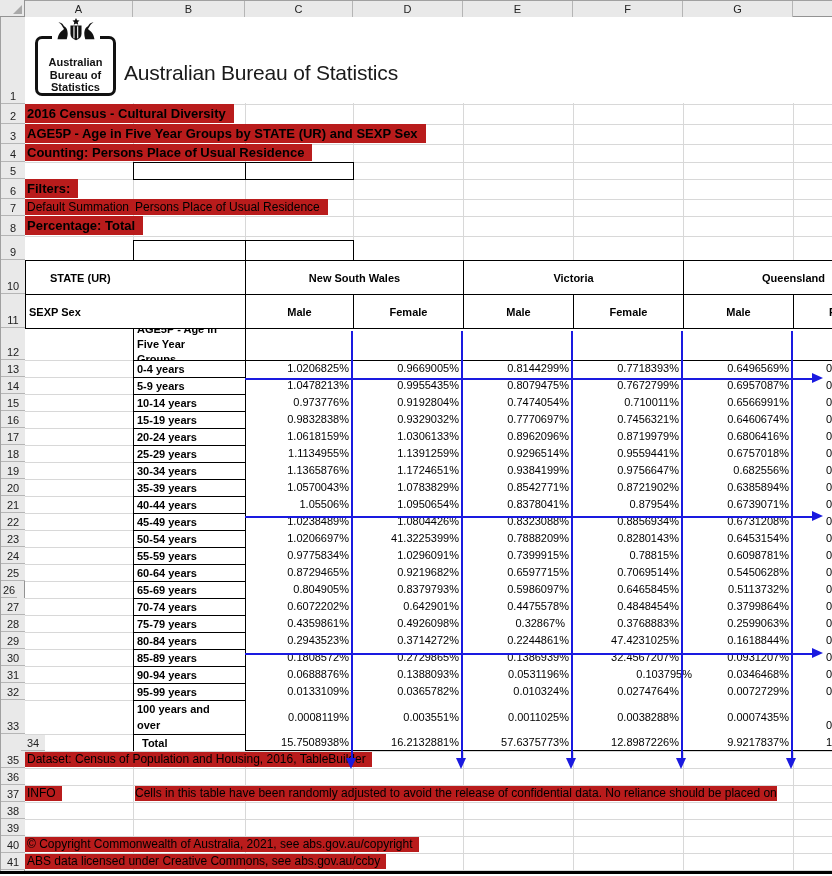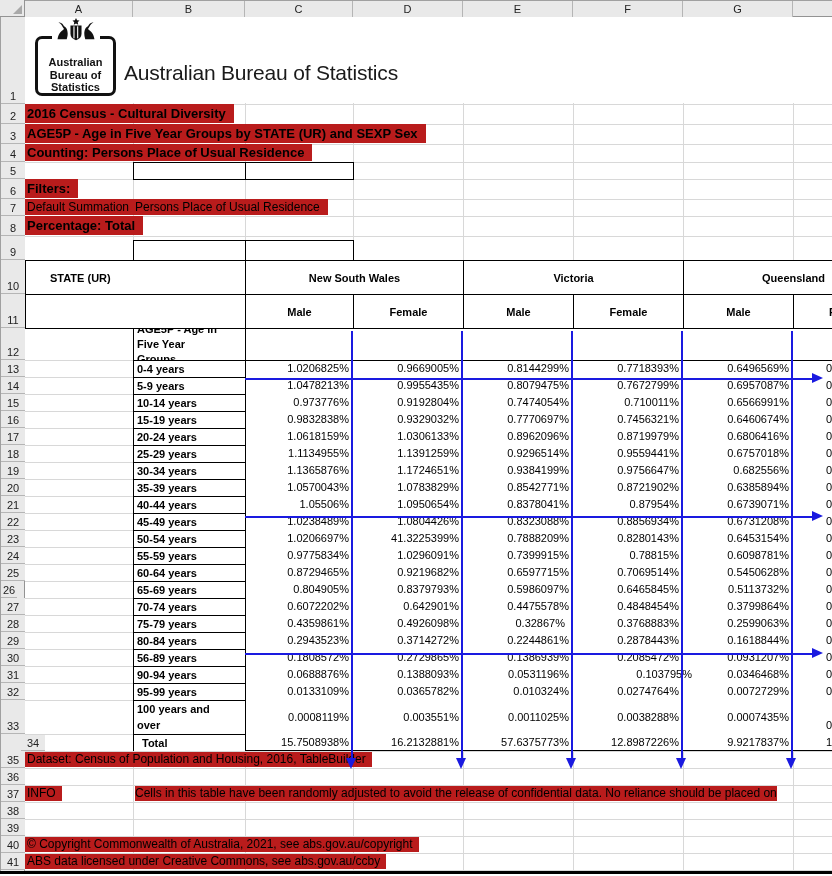--- a/index.html
+++ b/index.html
@@ -187,20 +187,21 @@
     <div class="abs boxed" style="left:133px;top:162px;width:221px;height:18px;">
       <div style="position:absolute;left:111px;top:0;width:1px;height:100%;background:#000;"></div>
     </div>
     <div class="abs boxed" style="left:133px;top:240px;width:221px;height:21px;">
       <div style="position:absolute;left:111px;top:0;width:1px;height:100%;background:#000;"></div>
     </div>
 
     <div class="abs boxed" style="left:25px;top:260px;width:221px;height:69px;">
       <div style="position:absolute;left:0;top:33px;width:100%;height:1px;background:#000;"></div>
       <div class="hdrcell hdrleft" style="position:absolute;left:0;top:0;width:100%;height:33px;border:none;margin-left:21px;">STATE (UR)</div>
+      <div class="hdrcell hdrleft" style="position:absolute;left:0;top:34px;width:100%;height:33px;border:none;">SEXP Sex</div>
     </div>
 
     <div id="tablelayer">
         <div class="abs white" style="left: 245px; top: 328px; width: 587px; height: 423px; border-top: 1px solid rgb(0, 0, 0); border-left: 1px solid rgb(0, 0, 0); border-bottom: 1px solid rgb(0, 0, 0);"></div>
         <div class="abs hdrcell" style="left: 245px; top: 260px; width: 219px; height: 35px;">New South Wales</div>
         <div class="abs hdrcell" style="left: 463px; top: 260px; width: 221px; height: 35px;">Victoria</div>
         <div class="abs hdrcell" style="left: 683px; top: 260px; width: 221px; height: 35px;">Queensland</div>
         <div class="abs hdrcell" style="left: 245px; top: 294px; width: 109px; height: 35px;">Male</div>
         <div class="abs hdrcell" style="left: 353px; top: 294px; width: 111px; height: 35px;">Female</div>
         <div class="abs hdrcell" style="left: 463px; top: 294px; width: 111px; height: 35px;">Male</div>
@@ -220,21 +221,21 @@
         <div class="abs agelbl" style="left: 133px; top: 479px; width: 113px; height: 17px;">35-39 years</div>
         <div class="abs agelbl" style="left: 133px; top: 496px; width: 113px; height: 17px;">40-44 years</div>
         <div class="abs agelbl" style="left: 133px; top: 513px; width: 113px; height: 17px;">45-49 years</div>
         <div class="abs agelbl" style="left: 133px; top: 530px; width: 113px; height: 17px;">50-54 years</div>
         <div class="abs agelbl" style="left: 133px; top: 547px; width: 113px; height: 17px;">55-59 years</div>
         <div class="abs agelbl" style="left: 133px; top: 564px; width: 113px; height: 17px;">60-64 years</div>
         <div class="abs agelbl" style="left: 133px; top: 581px; width: 113px; height: 17px;">65-69 years</div>
         <div class="abs agelbl" style="left: 133px; top: 598px; width: 113px; height: 17px;">70-74 years</div>
         <div class="abs agelbl" style="left: 133px; top: 615px; width: 113px; height: 17px;">75-79 years</div>
         <div class="abs agelbl" style="left: 133px; top: 632px; width: 113px; height: 17px;">80-84 years</div>
-        <div class="abs agelbl" style="left: 133px; top: 649px; width: 113px; height: 17px;">56-89 years</div>
+        <div class="abs agelbl" style="left: 133px; top: 649px; width: 113px; height: 17px;">85-89 years</div>
         <div class="abs agelbl" style="left: 133px; top: 666px; width: 113px; height: 17px;">90-94 years</div>
         <div class="abs agelbl" style="left: 133px; top: 683px; width: 113px; height: 17px;">95-99 years</div>
         <div class="abs agelbl" style="left: 133px; top: 700px; width: 113px; height: 34px;">
           <div style="width: 92px; line-height: 16px;">100 years and over</div>
         </div>
         <div class="abs agelbl" style="left: 133px; top: 734px; width: 113px; height: 17px; padding-left: 8px;">Total</div>
         <div class="abs blackline" style="left: 133px; top: 360px; width: 699px; height: 1px;"></div>
         <div class="abs val" style="left: 246px; top: 360px; width: 107px; height: 17px;">1.0206825%</div>
         <div class="abs val" style="left: 246px; top: 377px; width: 107px; height: 17px;">1.0478213%</div>
         <div class="abs val" style="left: 246px; top: 394px; width: 107px; height: 17px;">0.973776%</div>
@@ -310,22 +311,22 @@
         <div class="abs val" style="left: 574px; top: 462px; width: 109px; height: 17px;">0.9756647%</div>
         <div class="abs val" style="left: 574px; top: 479px; width: 109px; height: 17px;">0.8721902%</div>
         <div class="abs val" style="left: 574px; top: 496px; width: 109px; height: 17px;">0.87954%</div>
         <div class="abs val" style="left: 574px; top: 513px; width: 109px; height: 17px;">0.8856934%</div>
         <div class="abs val" style="left: 574px; top: 530px; width: 109px; height: 17px;">0.8280143%</div>
         <div class="abs val" style="left: 574px; top: 547px; width: 109px; height: 17px;">0.78815%</div>
         <div class="abs val" style="left: 574px; top: 564px; width: 109px; height: 17px;">0.7069514%</div>
         <div class="abs val" style="left: 574px; top: 581px; width: 109px; height: 17px;">0.6465845%</div>
         <div class="abs val" style="left: 574px; top: 598px; width: 109px; height: 17px;">0.4848454%</div>
         <div class="abs val" style="left: 574px; top: 615px; width: 109px; height: 17px;">0.3768883%</div>
-        <div class="abs val" style="left: 574px; top: 632px; width: 109px; height: 17px;">0.2878443%</div>
-        <div class="abs val" style="left: 574px; top: 649px; width: 109px; height: 17px;">0.2085472%</div>
+        <div class="abs val" style="left: 574px; top: 632px; width: 109px; height: 17px;">47.4231025%</div>
+        <div class="abs val" style="left: 574px; top: 649px; width: 109px; height: 17px;">32.4567207%</div>
         <div class="abs val" style="left: 574px; top: 666px; width: 122px; height: 17px;">0.103795%</div>
         <div class="abs val" style="left: 574px; top: 683px; width: 109px; height: 17px;">0.0274764%</div>
         <div class="abs val" style="left: 574px; top: 700px; width: 109px; height: 34px; line-height: 33px; padding-top: 0px; display: flex; align-items: flex-end; justify-content: flex-end;">0.0038288%</div>
         <div class="abs val" style="left: 574px; top: 734px; width: 109px; height: 17px;">12.8987226%</div>
         <div class="abs val" style="left: 684px; top: 360px; width: 109px; height: 17px;">0.6496569%</div>
         <div class="abs val" style="left: 684px; top: 377px; width: 109px; height: 17px;">0.6957087%</div>
         <div class="abs val" style="left: 684px; top: 394px; width: 109px; height: 17px;">0.6566991%</div>
         <div class="abs val" style="left: 684px; top: 411px; width: 109px; height: 17px;">0.6460674%</div>
         <div class="abs val" style="left: 684px; top: 428px; width: 109px; height: 17px;">0.6806416%</div>
         <div class="abs val" style="left: 684px; top: 445px; width: 109px; height: 17px;">0.6757018%</div>

